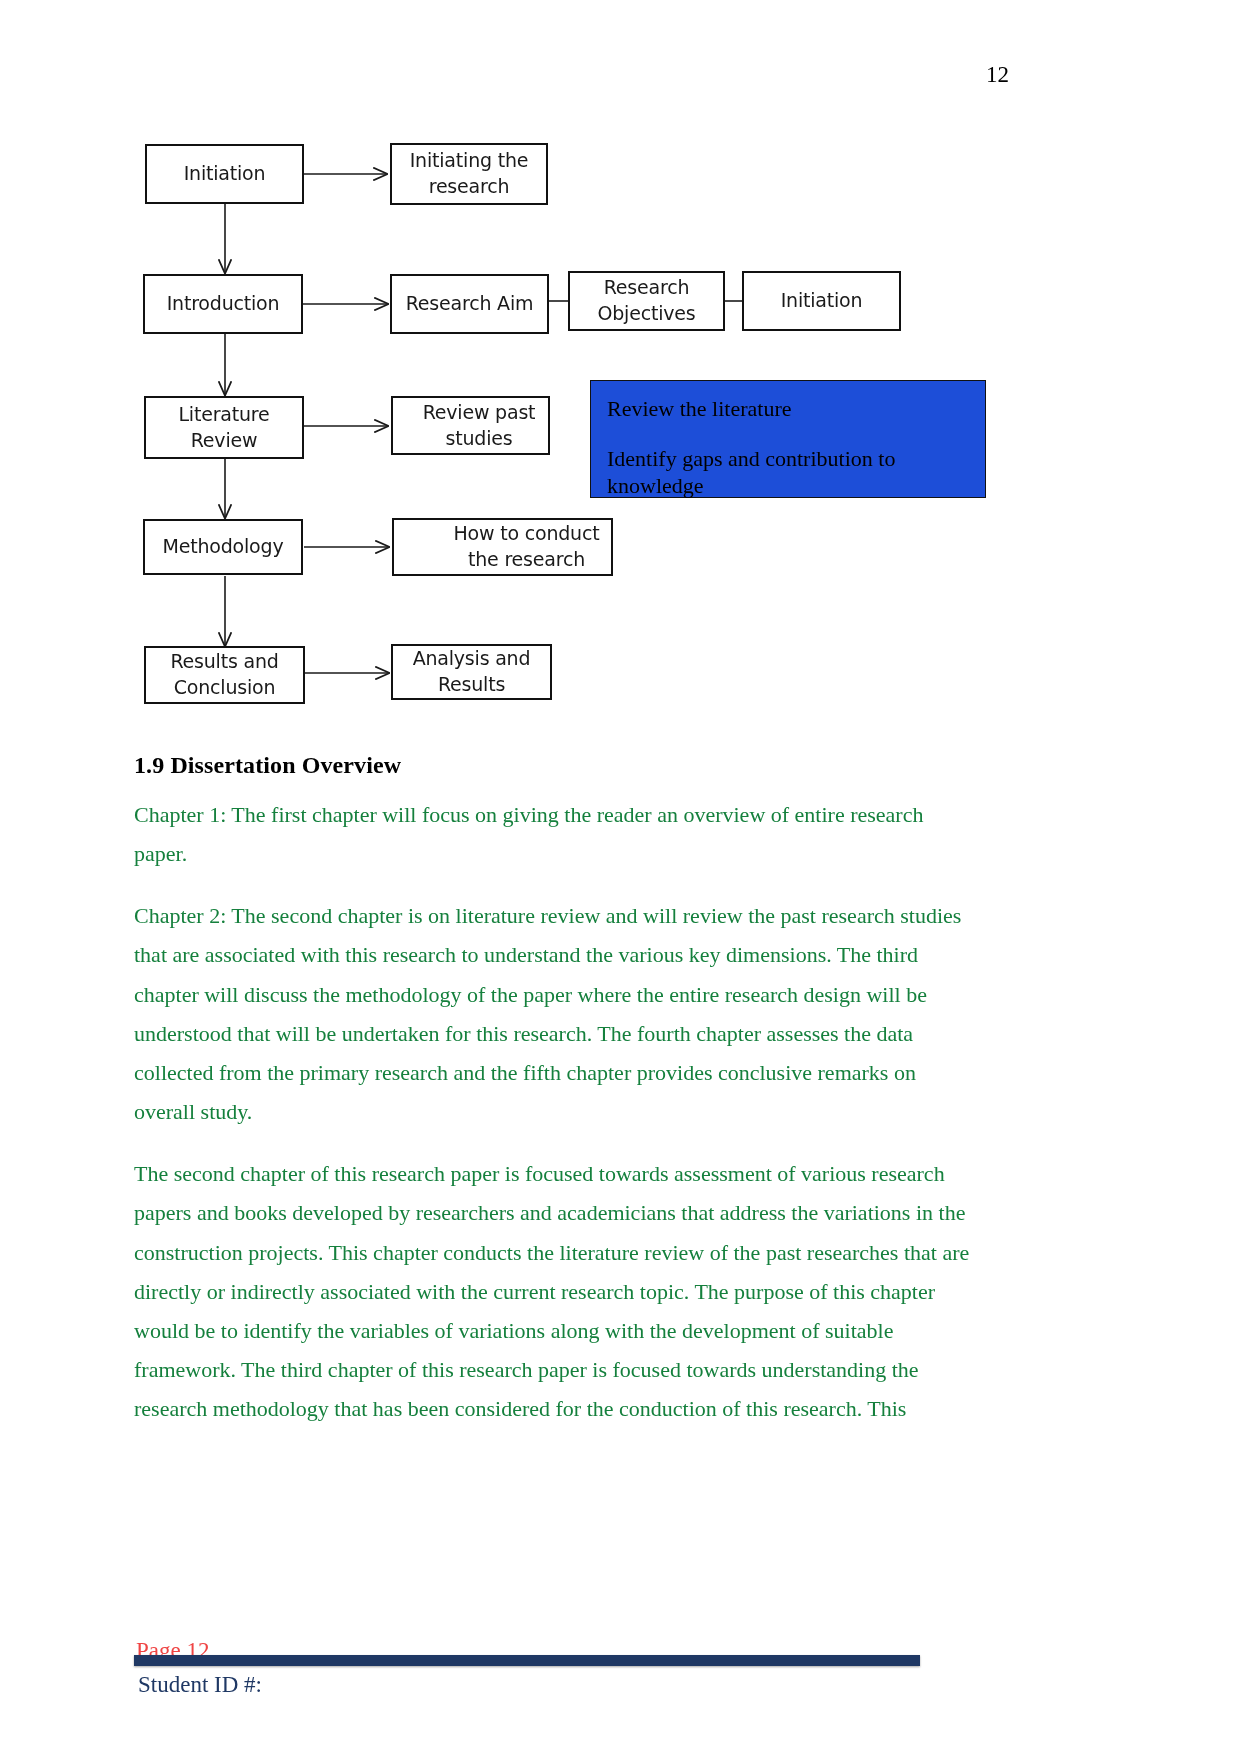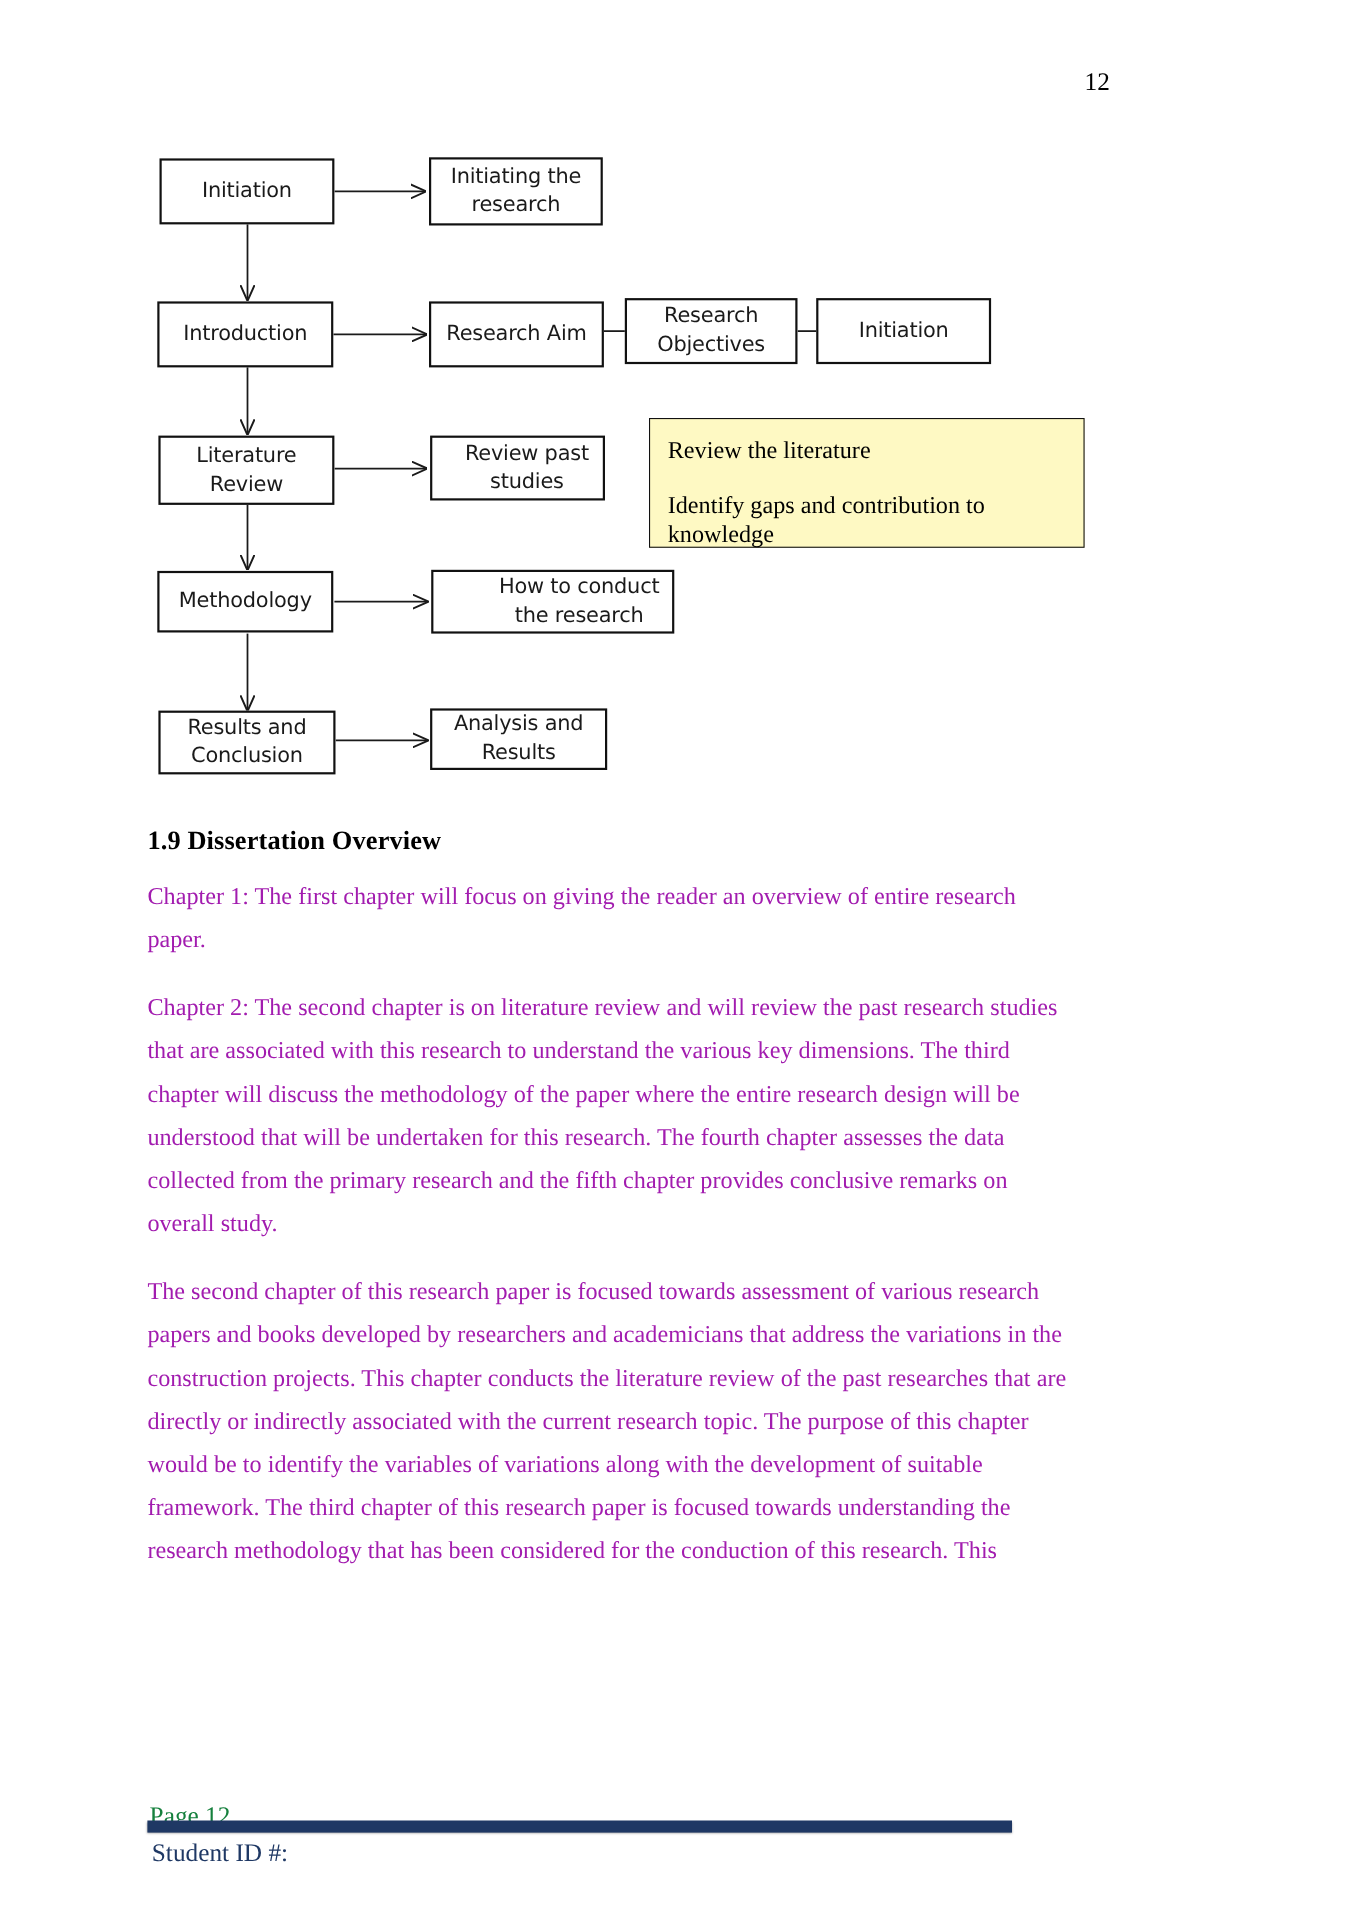--- a/index.html
+++ b/index.html
@@ -50,21 +50,21 @@
     color: #1a1a1a;
     letter-spacing: -0.2px;
   }
   .fc-box span { display: block; padding: 0 6px; }
 
   
   .note-box {
     position: absolute;
     box-sizing: border-box;
     border: 1.6px solid #111;
-    background: #fef9c3;
+    background: #1d4ed8;
     font-family: "Liberation Serif", serif;
     font-size: 22px;
     line-height: 1.25;
     color: #000;
     padding: 14px 16px 10px 16px;
   }
   .note-box p { margin: 0 0 22px 0; }
   .note-box p:last-child { margin-bottom: 0; }
 
   
@@ -80,38 +80,38 @@
     font-size: 24px;
     margin: 0 0 16px 0;
     letter-spacing: 0.1px;
   }
   p.body-par {
     font-family: "Liberation Serif", serif;
     font-size: 22px;
     line-height: 1.78;
     margin: 0 0 23px 0;
     text-align: left;
-    color: #a21caf;
+    color: #15803d;
   }
 
   
   .footer {
     position: absolute;
     left: 0;
     bottom: 0;
     width: 1241px;
     height: 140px;
   }
   .footer-page-label {
     position: absolute;
     left: 136px;
     top: 24px;
     font-family: "Liberation Serif", serif;
     font-size: 23px;
-    color: #15803d;
+    color: #ef4444;
     text-decoration: underline;
   }
   .footer-rule {
     position: absolute;
     left: 134px;
     top: 41px;
     width: 786px;
     height: 11px;
     background: #1f3864;
     box-shadow: 0 1px 2px rgba(0,0,0,0.35);

